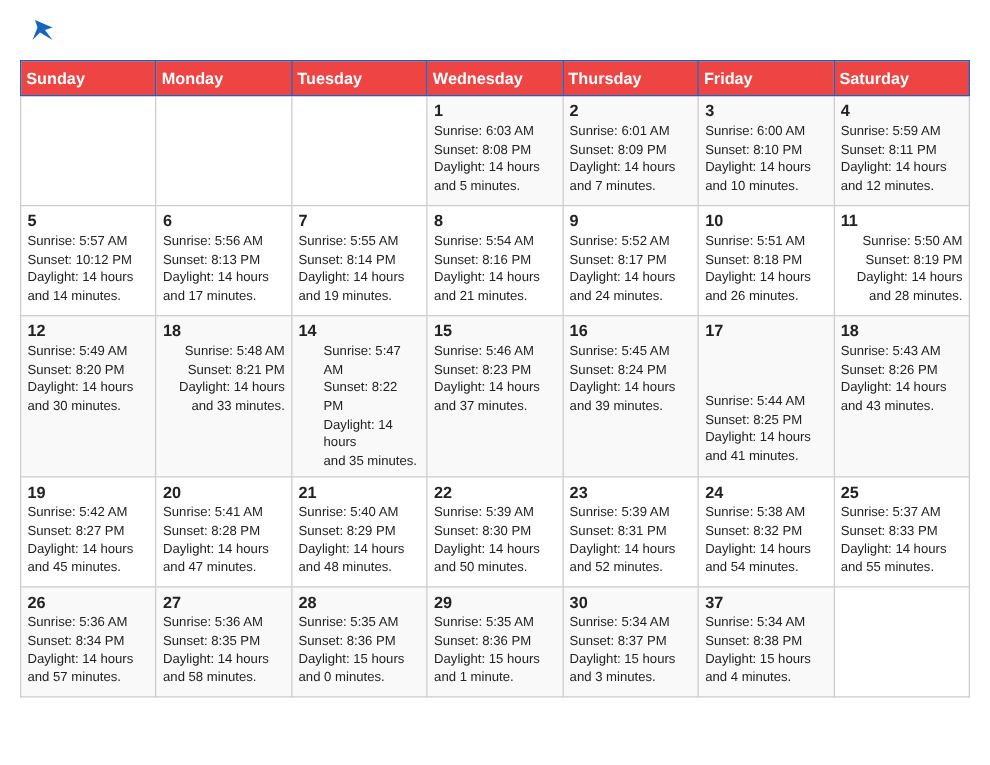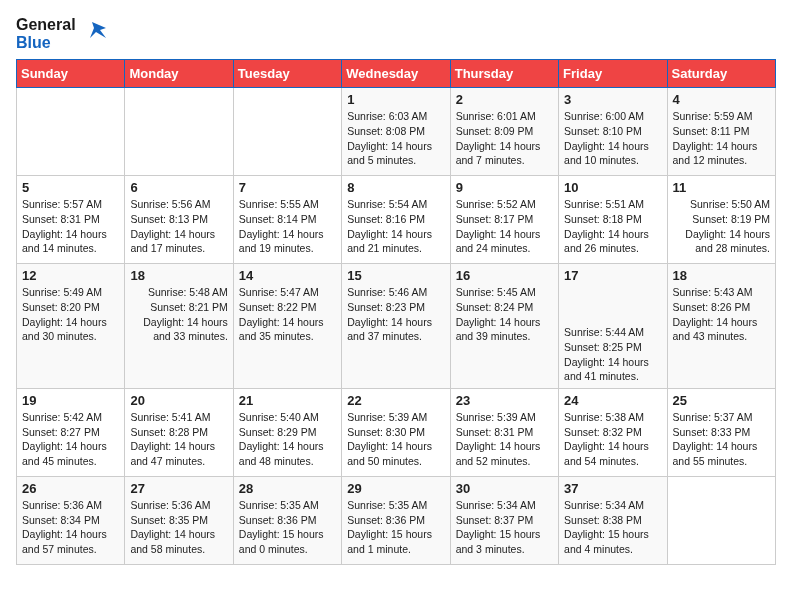--- a/index.html
+++ b/index.html
@@ -68,24 +68,20 @@
       line-height: 1.4;
       color: #222;
     }
     .empty-cell { background: #fff !important; }
   </style>
 </head>
 <body>
 
 <div class="header">
   <div class="logo">
-    <div style="display:flex;flex-direction:column;line-height:1.1;">
-      <span style="font-size:16px;font-weight:bold;color:#1a1a1a;">General</span>
-      <span style="font-size:16px;font-weight:bold;color:#1565c0;">Blue</span>
-    </div>
     <svg width="28" height="28" viewBox="0 0 28 28" style="margin-left:2px;margin-top:-4px;">
       <polygon points="10,4 24,10 18,12 24,20 14,14 8,20 12,10" fill="#1565c0"></polygon>
     </svg>
   </div>
   <div class="title-block">
     <div class="main-title"></div>
     <div class="subtitle"></div>
   </div>
 </div>
 
@@ -132,21 +128,21 @@
           <div class="cell-content" style="white-space: pre-line;">Sunrise: 5:59 AM
 Sunset: 8:11 PM
 Daylight: 14 hours
 and 12 minutes.</div>
         </td>
       </tr>
       <tr>
         <td>
           <span class="day-num">5</span>
           <div class="cell-content" style="white-space: pre-line;">Sunrise: 5:57 AM
-Sunset: 8:31 PM
+Sunset: 10:12 PM
 Daylight: 14 hours
 and 14 minutes.</div>
         </td>
         <td>
           <span class="day-num">6</span>
           <div class="cell-content" style="white-space: pre-line;">Sunrise: 5:56 AM
 Sunset: 8:13 PM
 Daylight: 14 hours
 and 17 minutes.</div>
         </td>
@@ -196,21 +192,21 @@
         </td>
         <td>
           <span class="day-num">18</span>
           <div class="cell-content" style="white-space: pre-line; text-align: right;">Sunrise: 5:48 AM
 Sunset: 8:21 PM
 Daylight: 14 hours
 and 33 minutes.</div>
         </td>
         <td>
           <span class="day-num">14</span>
-          <div class="cell-content" style="white-space: pre-line;">Sunrise: 5:47 AM
+          <div class="cell-content" style="white-space: pre-line; margin-left: 20px;">Sunrise: 5:47 AM
 Sunset: 8:22 PM
 Daylight: 14 hours
 and 35 minutes.</div>
         </td>
         <td>
           <span class="day-num">15</span>
           <div class="cell-content" style="white-space: pre-line;">Sunrise: 5:46 AM
 Sunset: 8:23 PM
 Daylight: 14 hours
 and 37 minutes.</div>

